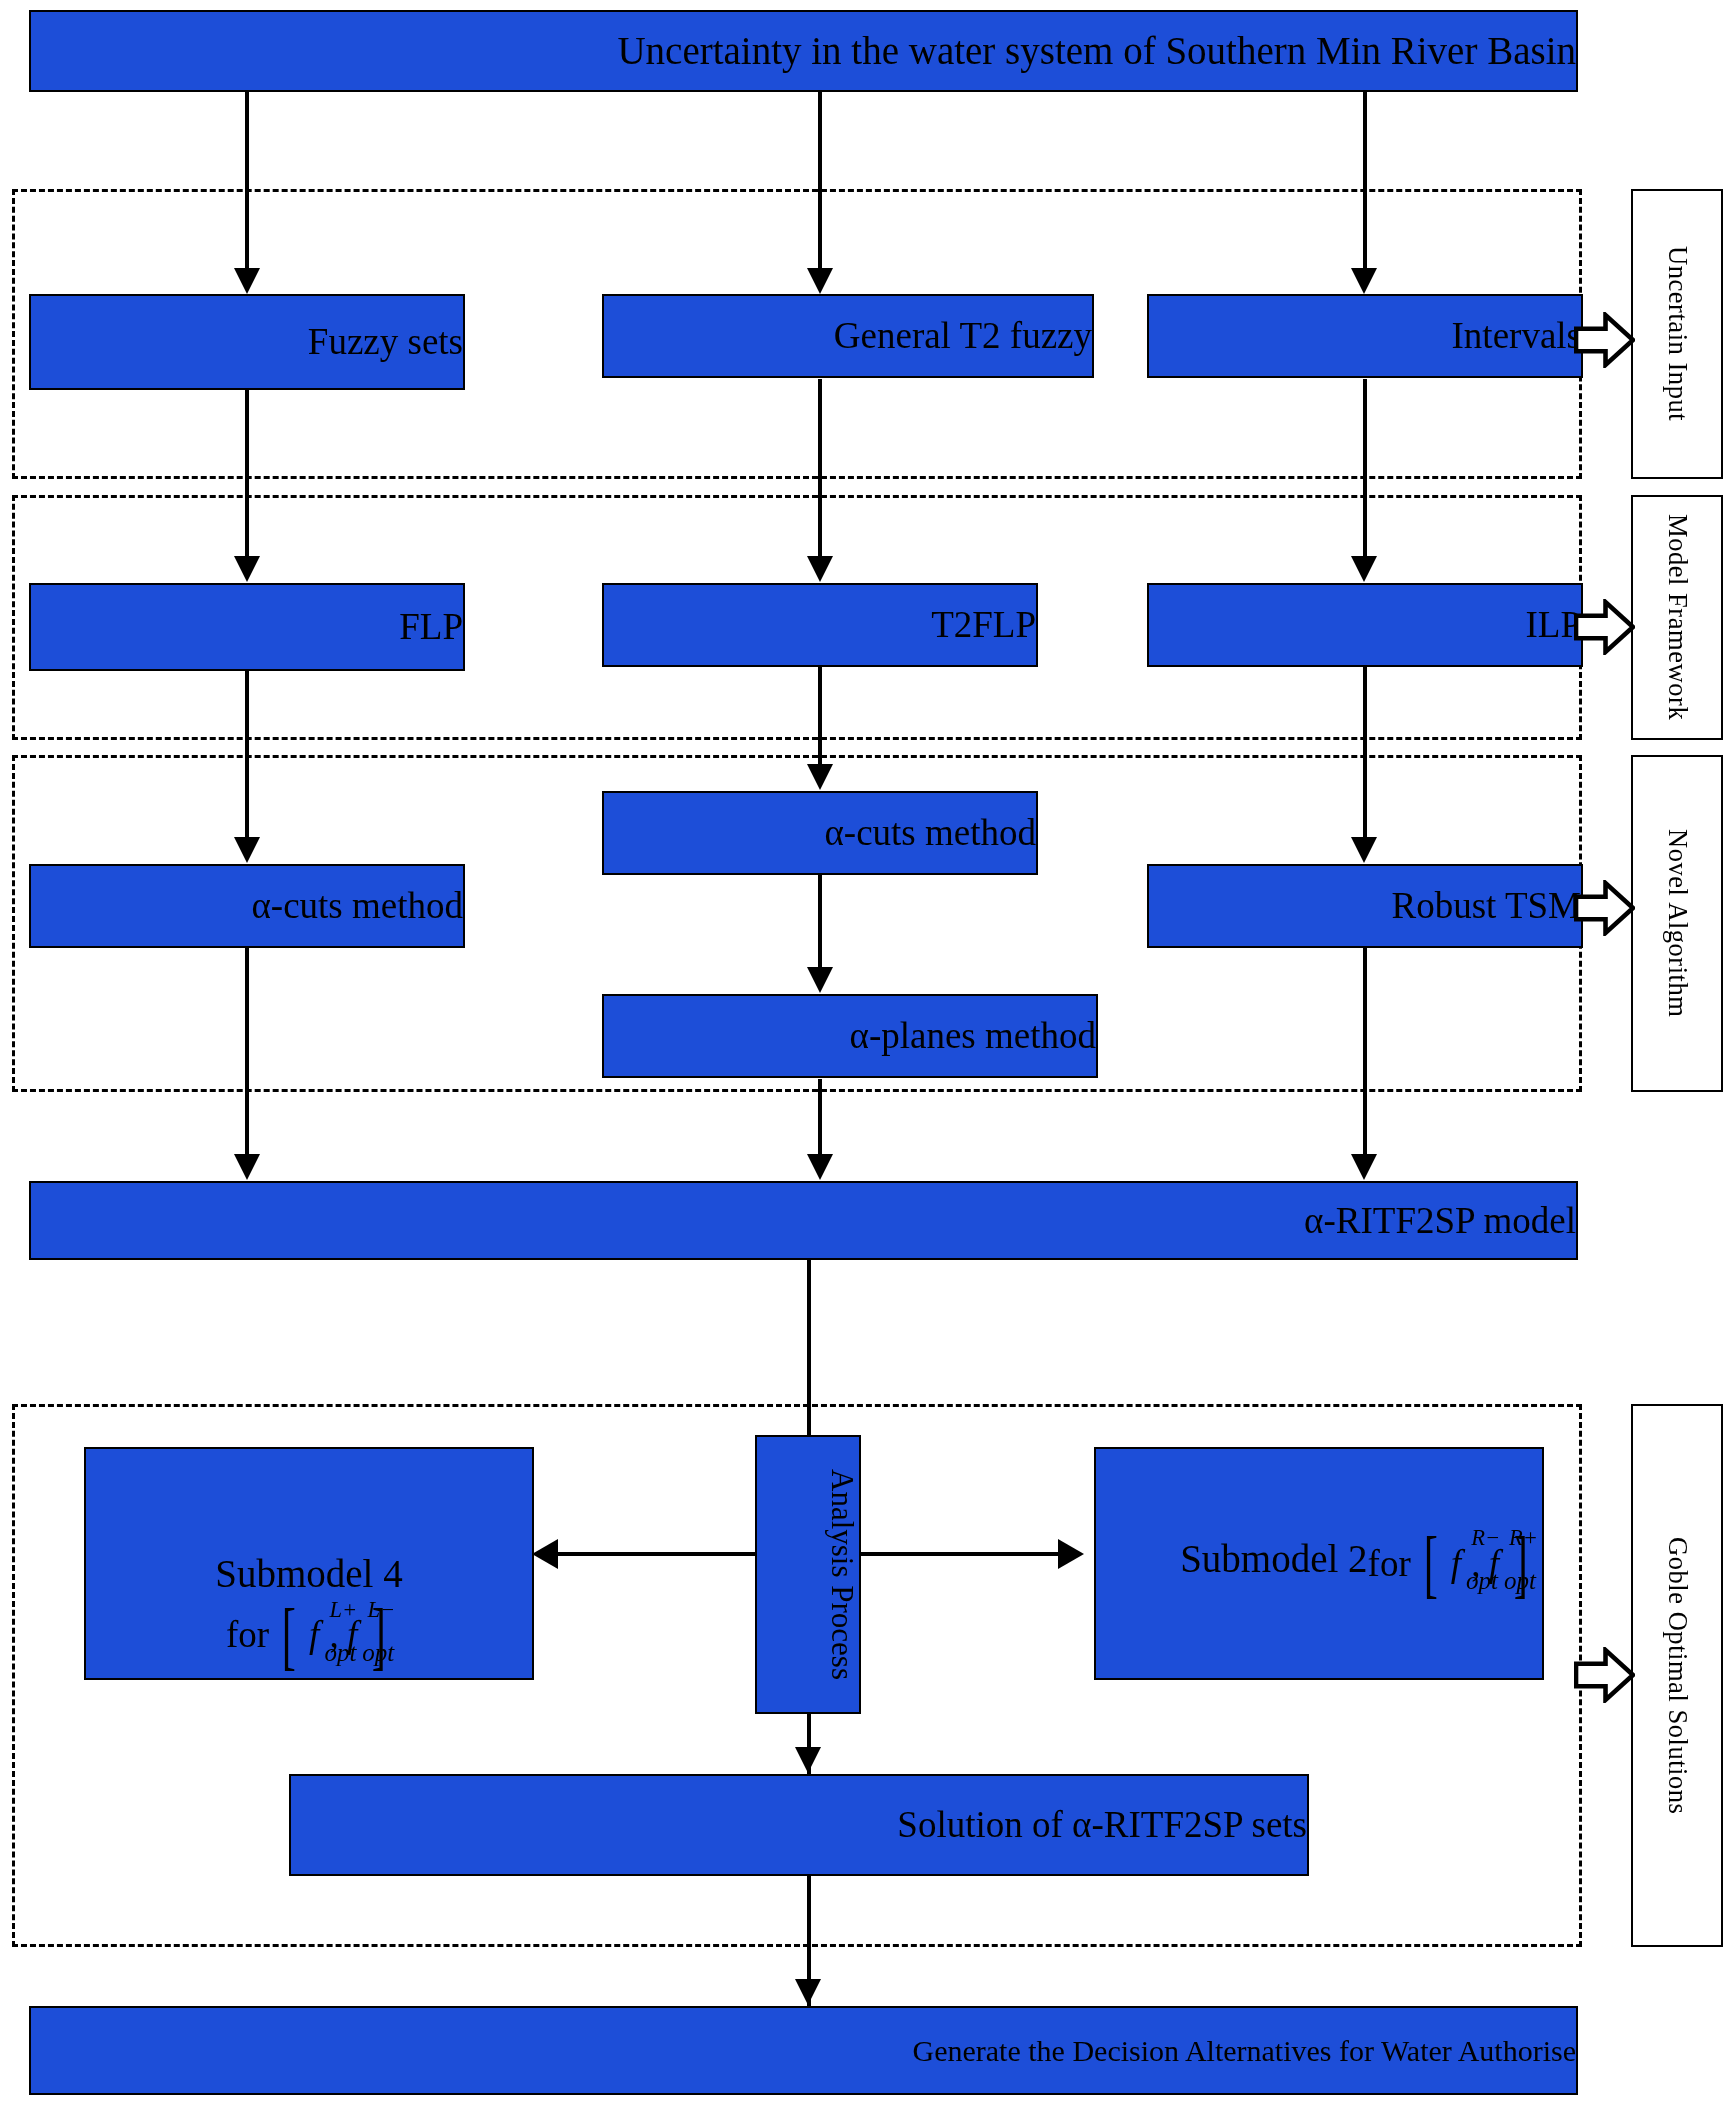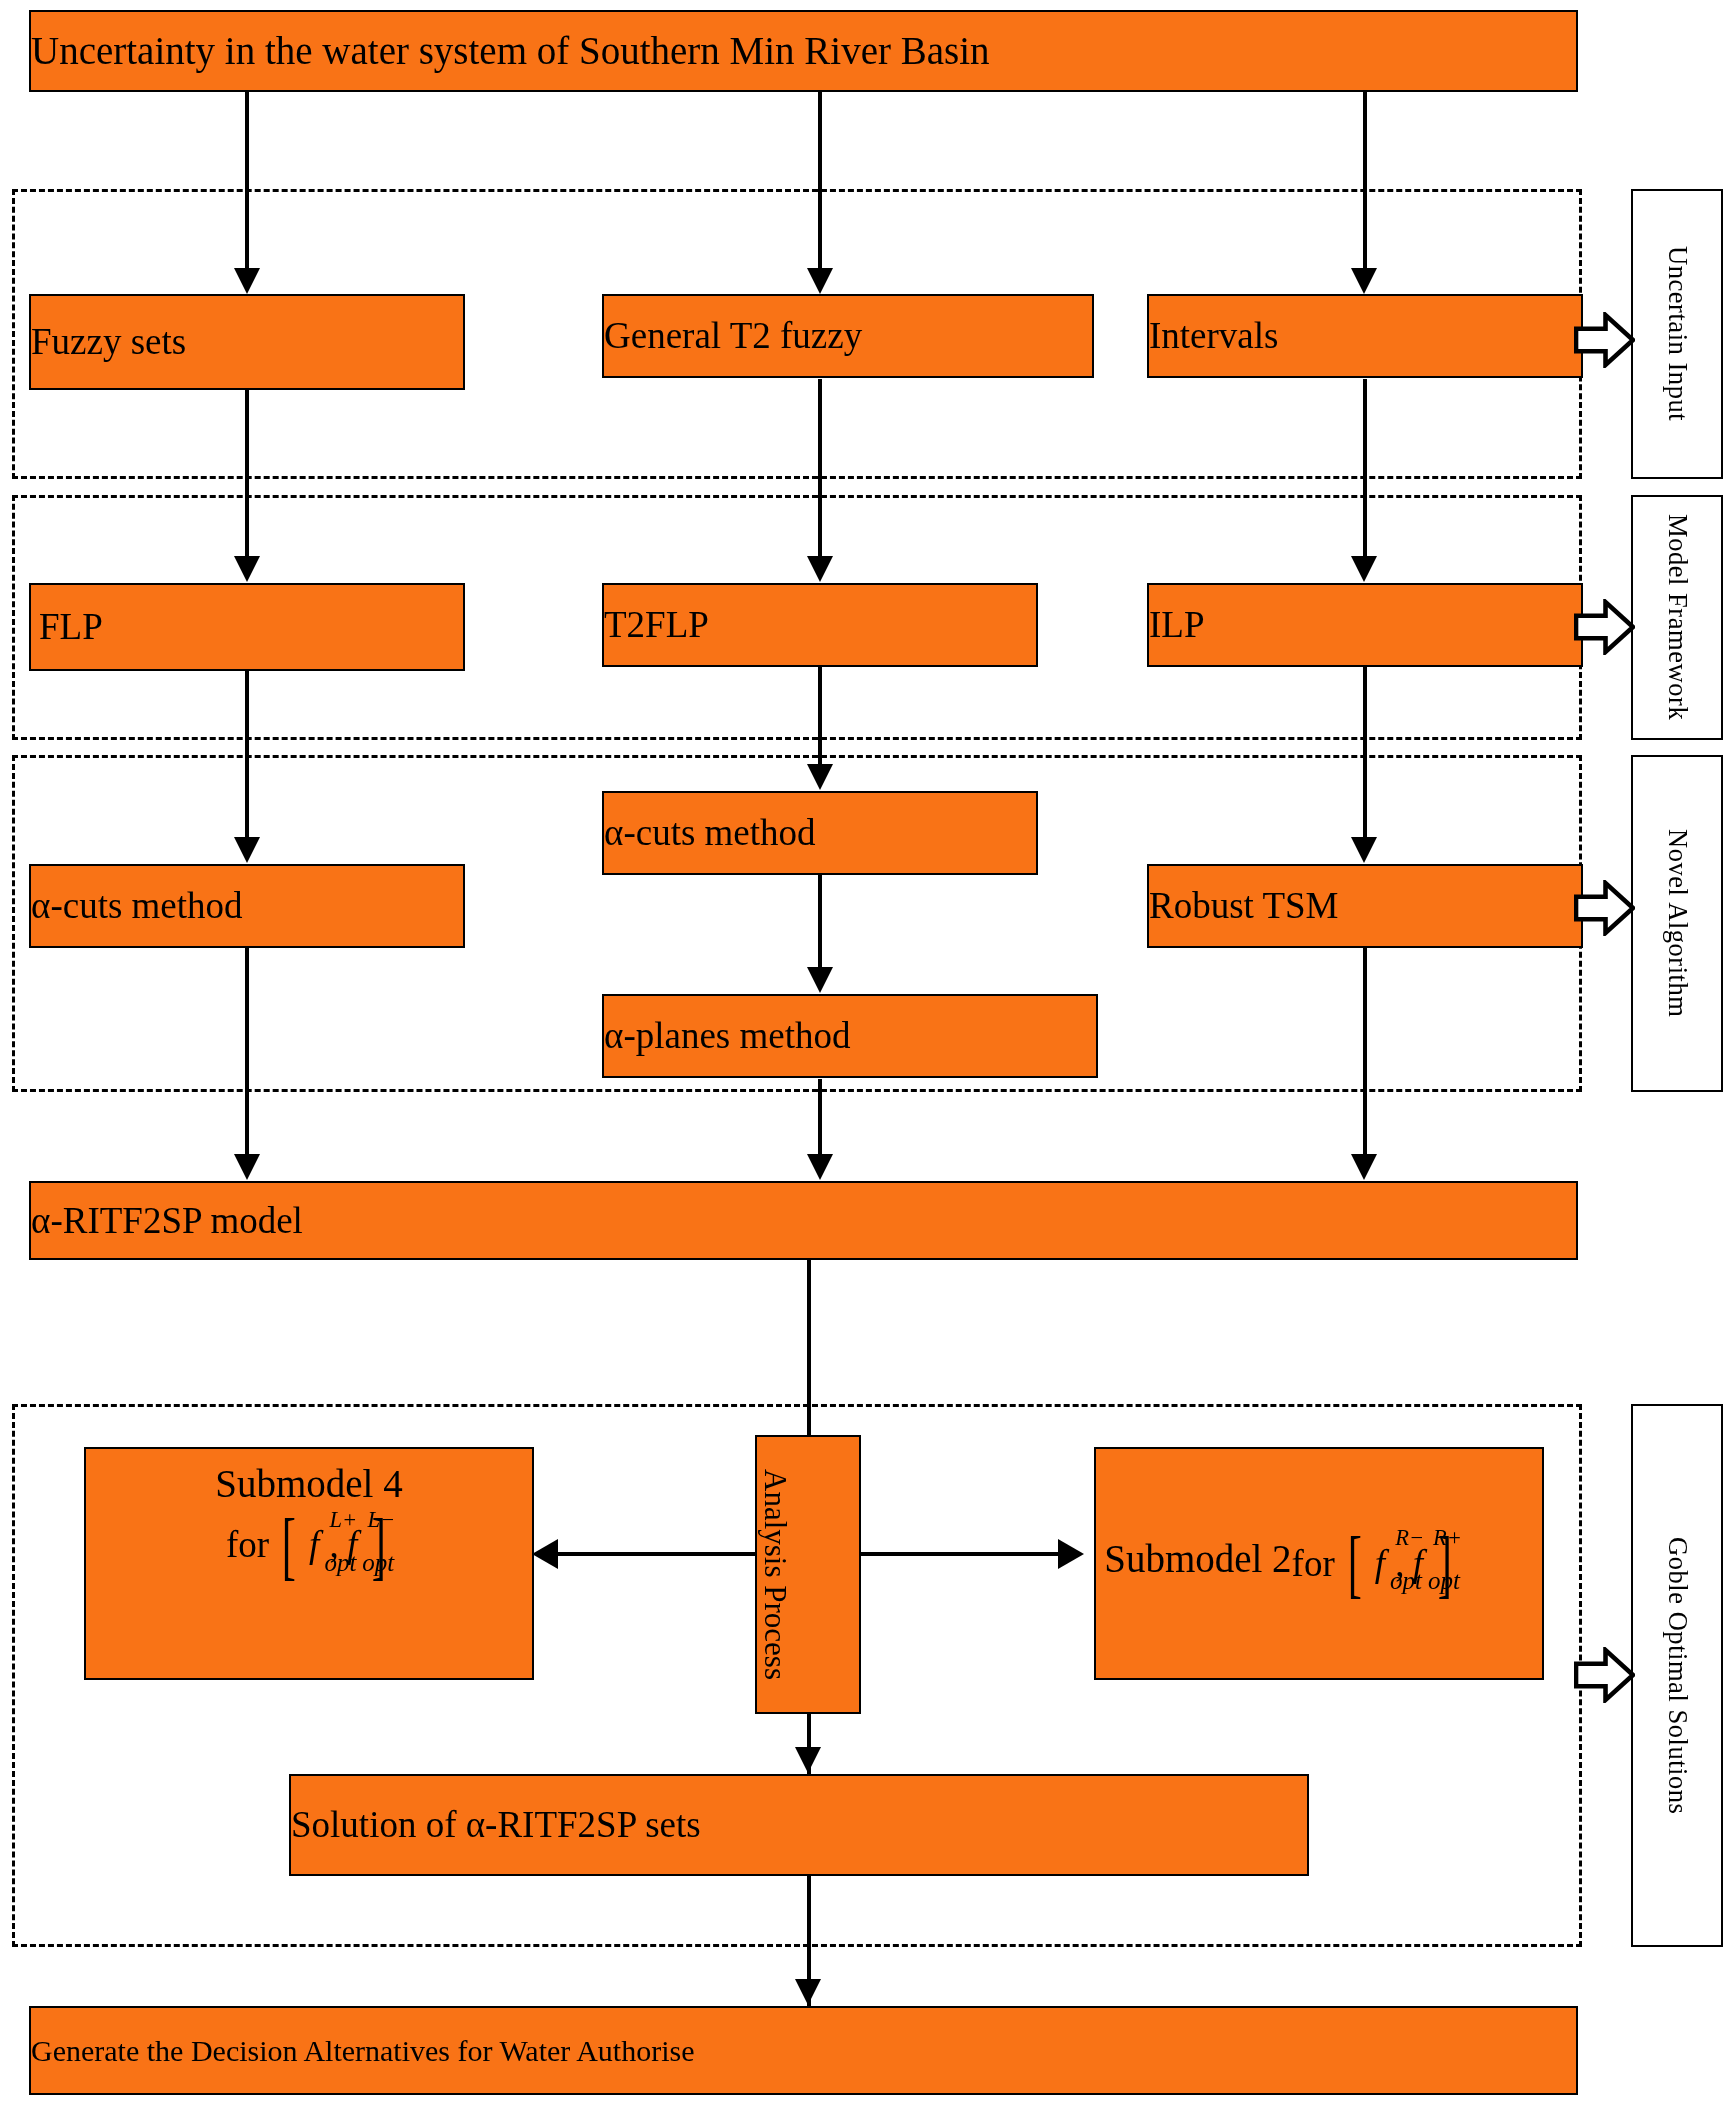--- a/index.html
+++ b/index.html
@@ -17,24 +17,24 @@
     height: 2108px;
     background: #ffffff;
     overflow: hidden;
   }
 
   
   .box {
     position: absolute;
     box-sizing: border-box;
     border: 2.6px solid #000000;
-    background: #f97316;
+    background: #1d4ed8;
     display: flex;
     align-items: center;
-    justify-content: flex-start;
+    justify-content: flex-end;
     text-align: center;
     line-height: 1.12;
     z-index: 5;
   }
   .box .lbl { display: block; }
 
   
   .panel {
     position: absolute;
     box-sizing: border-box;

